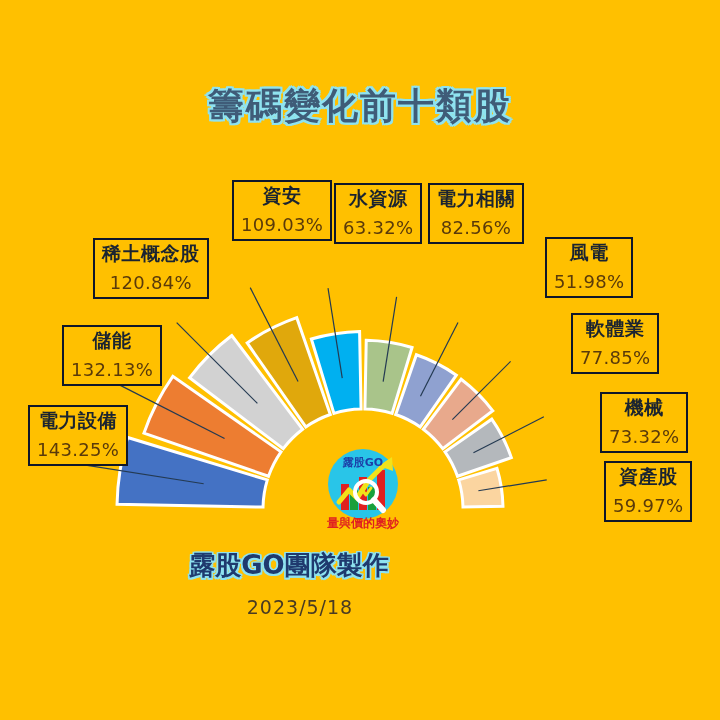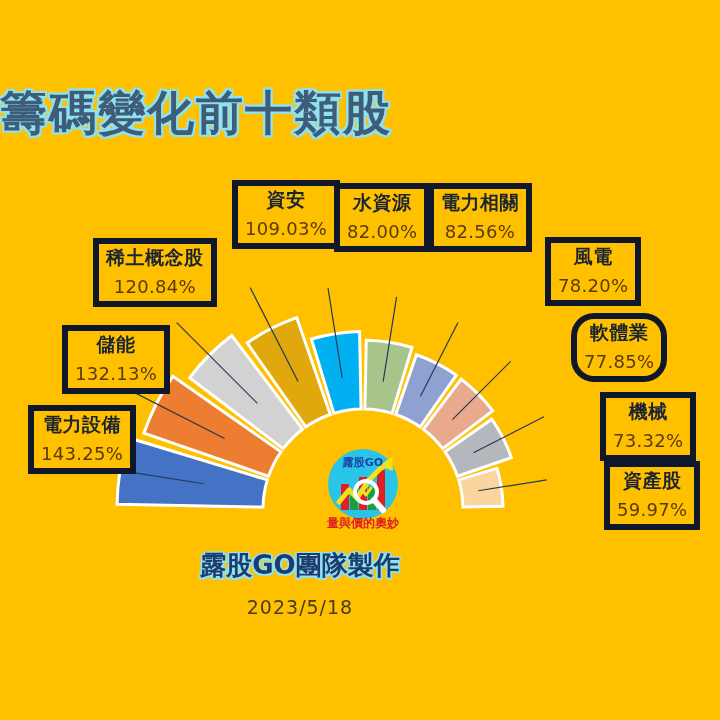--- a/index.html
+++ b/index.html
@@ -20,21 +20,22 @@
     height: 720px;
     background: #FFC000;
   }
 
   
   .title {
     position: absolute;
     left: 0;
     top: 82px;
     width: 720px;
-    font-size: 47px;
+    text-align: center;
+    font-size: 36px;
     font-weight: bold;
     letter-spacing: 2px;
     color: #3F5C78;
     -webkit-text-stroke: 3px #8FE3F0;
     paint-order: stroke fill;
     text-shadow:
       -2px -2px 0 #8FE3F0,  2px -2px 0 #8FE3F0,
       -2px  2px 0 #8FE3F0,  2px  2px 0 #8FE3F0,
        0   -2px 0 #8FE3F0,  0    2px 0 #8FE3F0,
       -2px  0   0 #8FE3F0,  2px  0   0 #8FE3F0;
@@ -51,21 +52,21 @@
     left: 0;
     top: 0;
     width: 720px;
     height: 720px;
   }
 
   
   .callout {
     position: absolute;
     box-sizing: border-box;
-    border: 6px solid #0f172a;
+    border: 2px solid #0f172a;
     background: #FFC000;
     padding: 3px 7px 4px 7px;
     text-align: center;
     line-height: 1.12;
     white-space: nowrap;
   }
   .callout .name {
     display: block;
     font-size: 19px;
     font-weight: bold;
@@ -85,21 +86,21 @@
     position: absolute;
     left: 317px;
     top: 444px;
     width: 92px;
     height: 86px;
   }
 
   
   .footer-main {
     position: absolute;
-    left: 12px;
+    left: 1px;
     top: 548px;
     width: 576px;
     text-align: center;
     font-size: 26px;
     font-weight: bold;
     color: #1F3A6E;
     text-shadow:
       -1.5px -1.5px 0 #8FE3F0,  1.5px -1.5px 0 #8FE3F0,
       -1.5px  1.5px 0 #8FE3F0,  1.5px  1.5px 0 #8FE3F0,
        0     -1.5px 0 #8FE3F0,  0      1.5px 0 #8FE3F0,
@@ -165,31 +166,31 @@
   <div class="callout" style="left:93px;  top:238px;padding-left:7px;">
     <span class="name">稀土概念股</span>
     <span class="val">120.84%</span>
   </div>
   <div class="callout" style="left:232px; top:180px;">
     <span class="name">資安</span>
     <span class="val">109.03%</span>
   </div>
   <div class="callout" style="left:334px; top:183px;">
     <span class="name">水資源</span>
-    <span class="val">82.00%</span>
+    <span class="val">63.32%</span>
   </div>
   <div class="callout" style="left:428px; top:183px;">
     <span class="name">電力相關</span>
     <span class="val">82.56%</span>
   </div>
   <div class="callout" style="left:545px; top:237px;">
     <span class="name">風電</span>
-    <span class="val">78.20%</span>
-  </div>
-  <div class="callout" style="left:571px; top:313px;border-radius:23px;">
+    <span class="val">51.98%</span>
+  </div>
+  <div class="callout" style="left:571px; top:313px;">
     <span class="name">軟體業</span>
     <span class="val">77.85%</span>
   </div>
   <div class="callout" style="left:600px; top:392px;">
     <span class="name">機械</span>
     <span class="val">73.32%</span>
   </div>
   <div class="callout" style="left:604px; top:461px;">
     <span class="name">資產股</span>
     <span class="val">59.97%</span>

